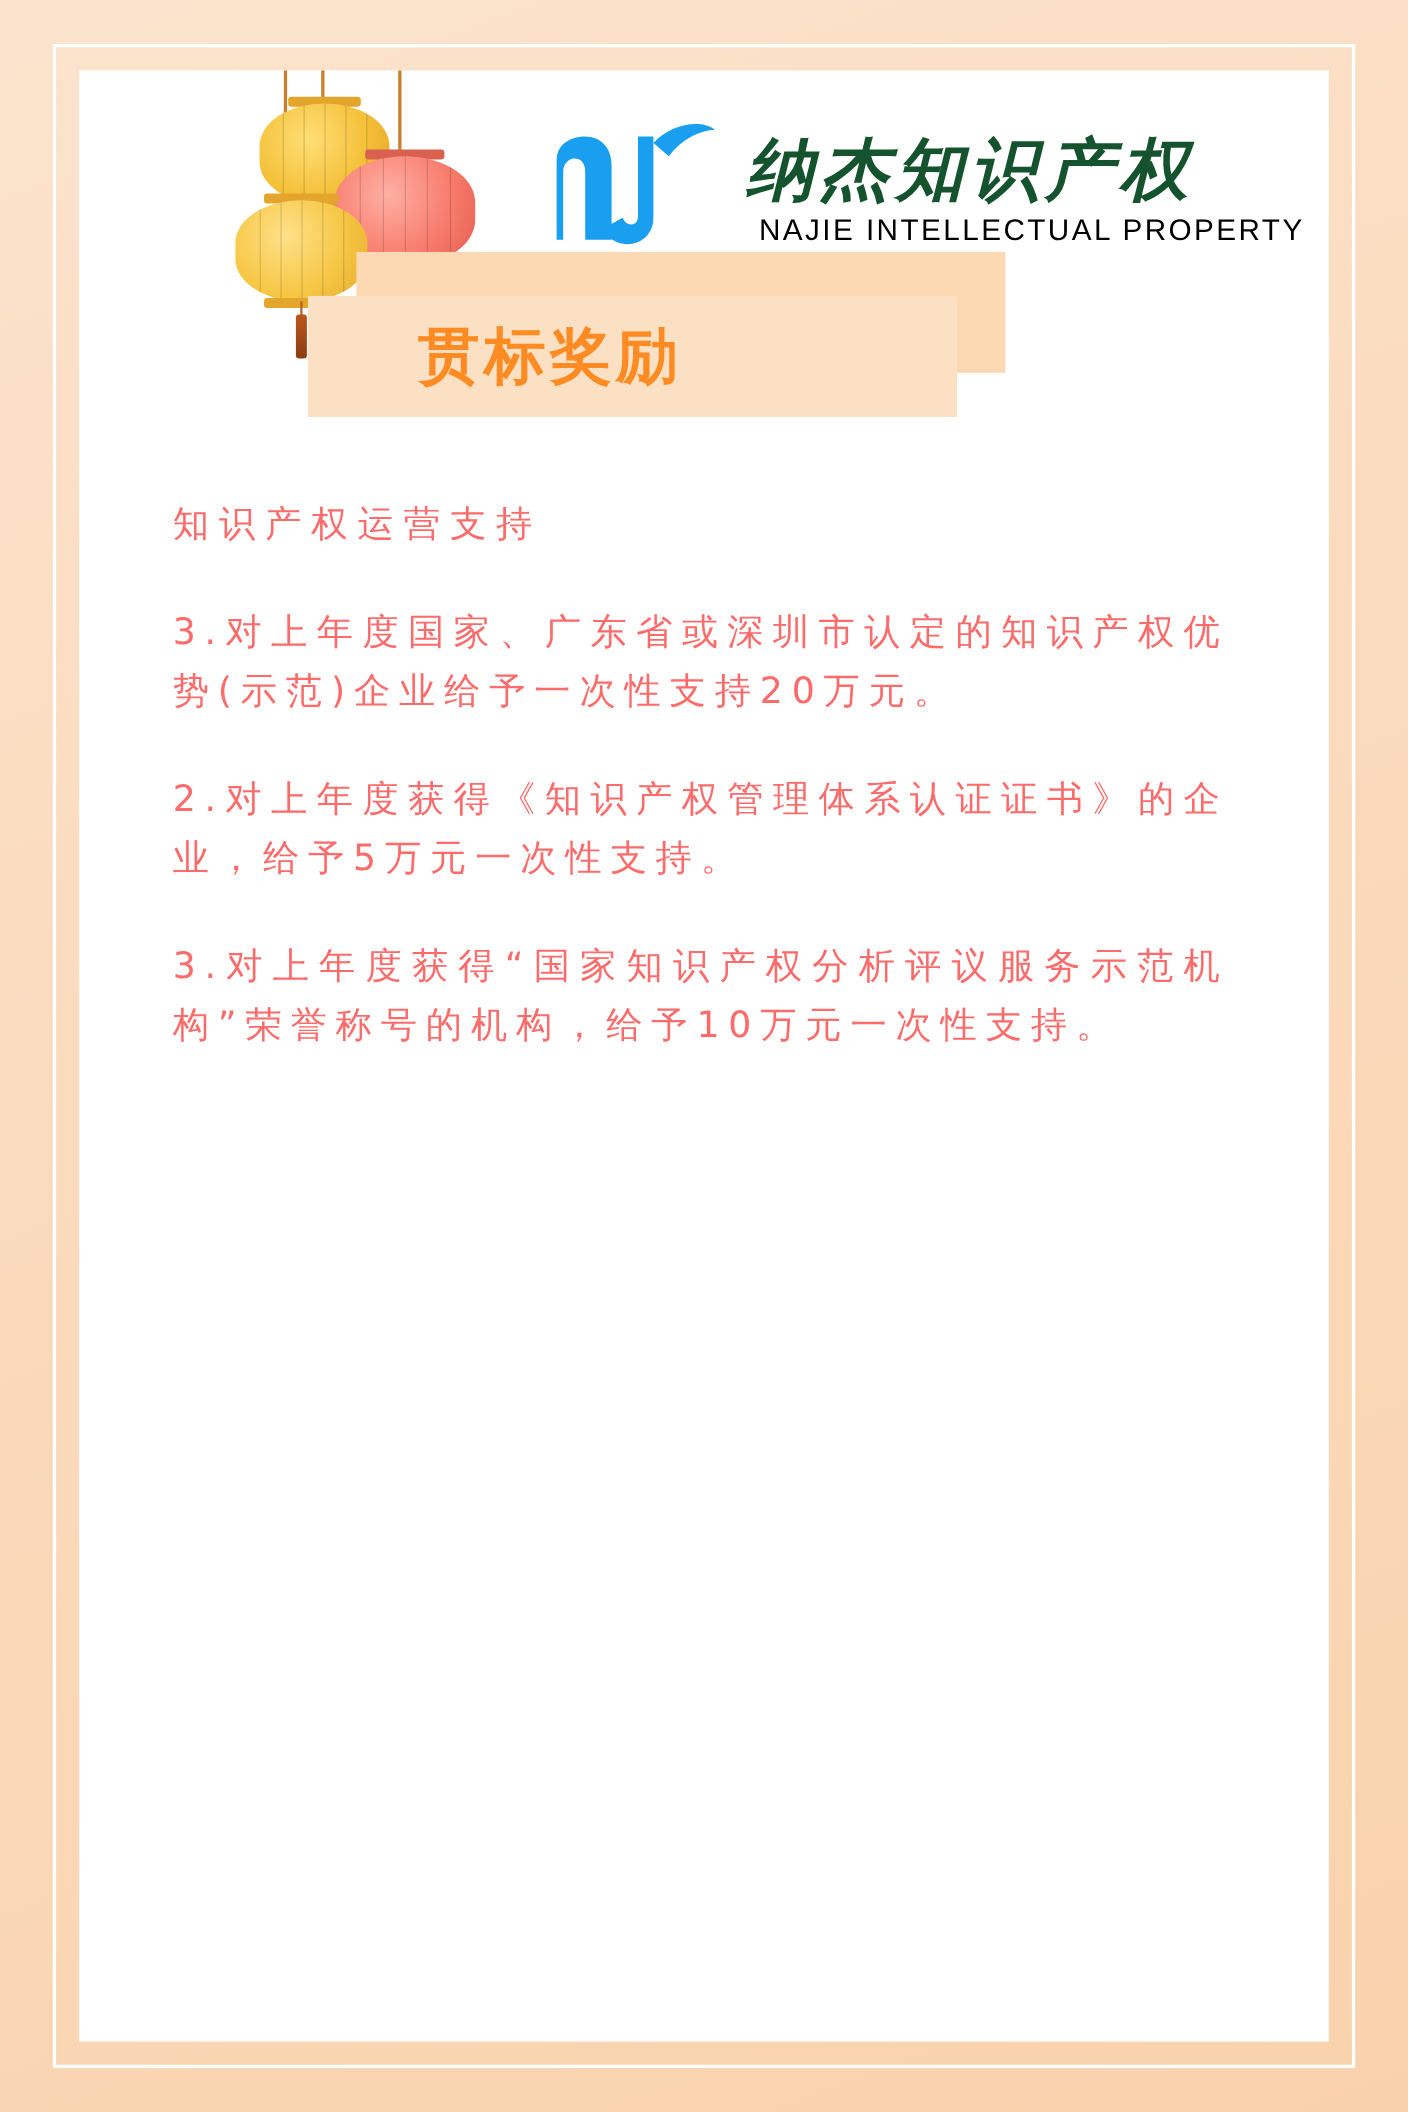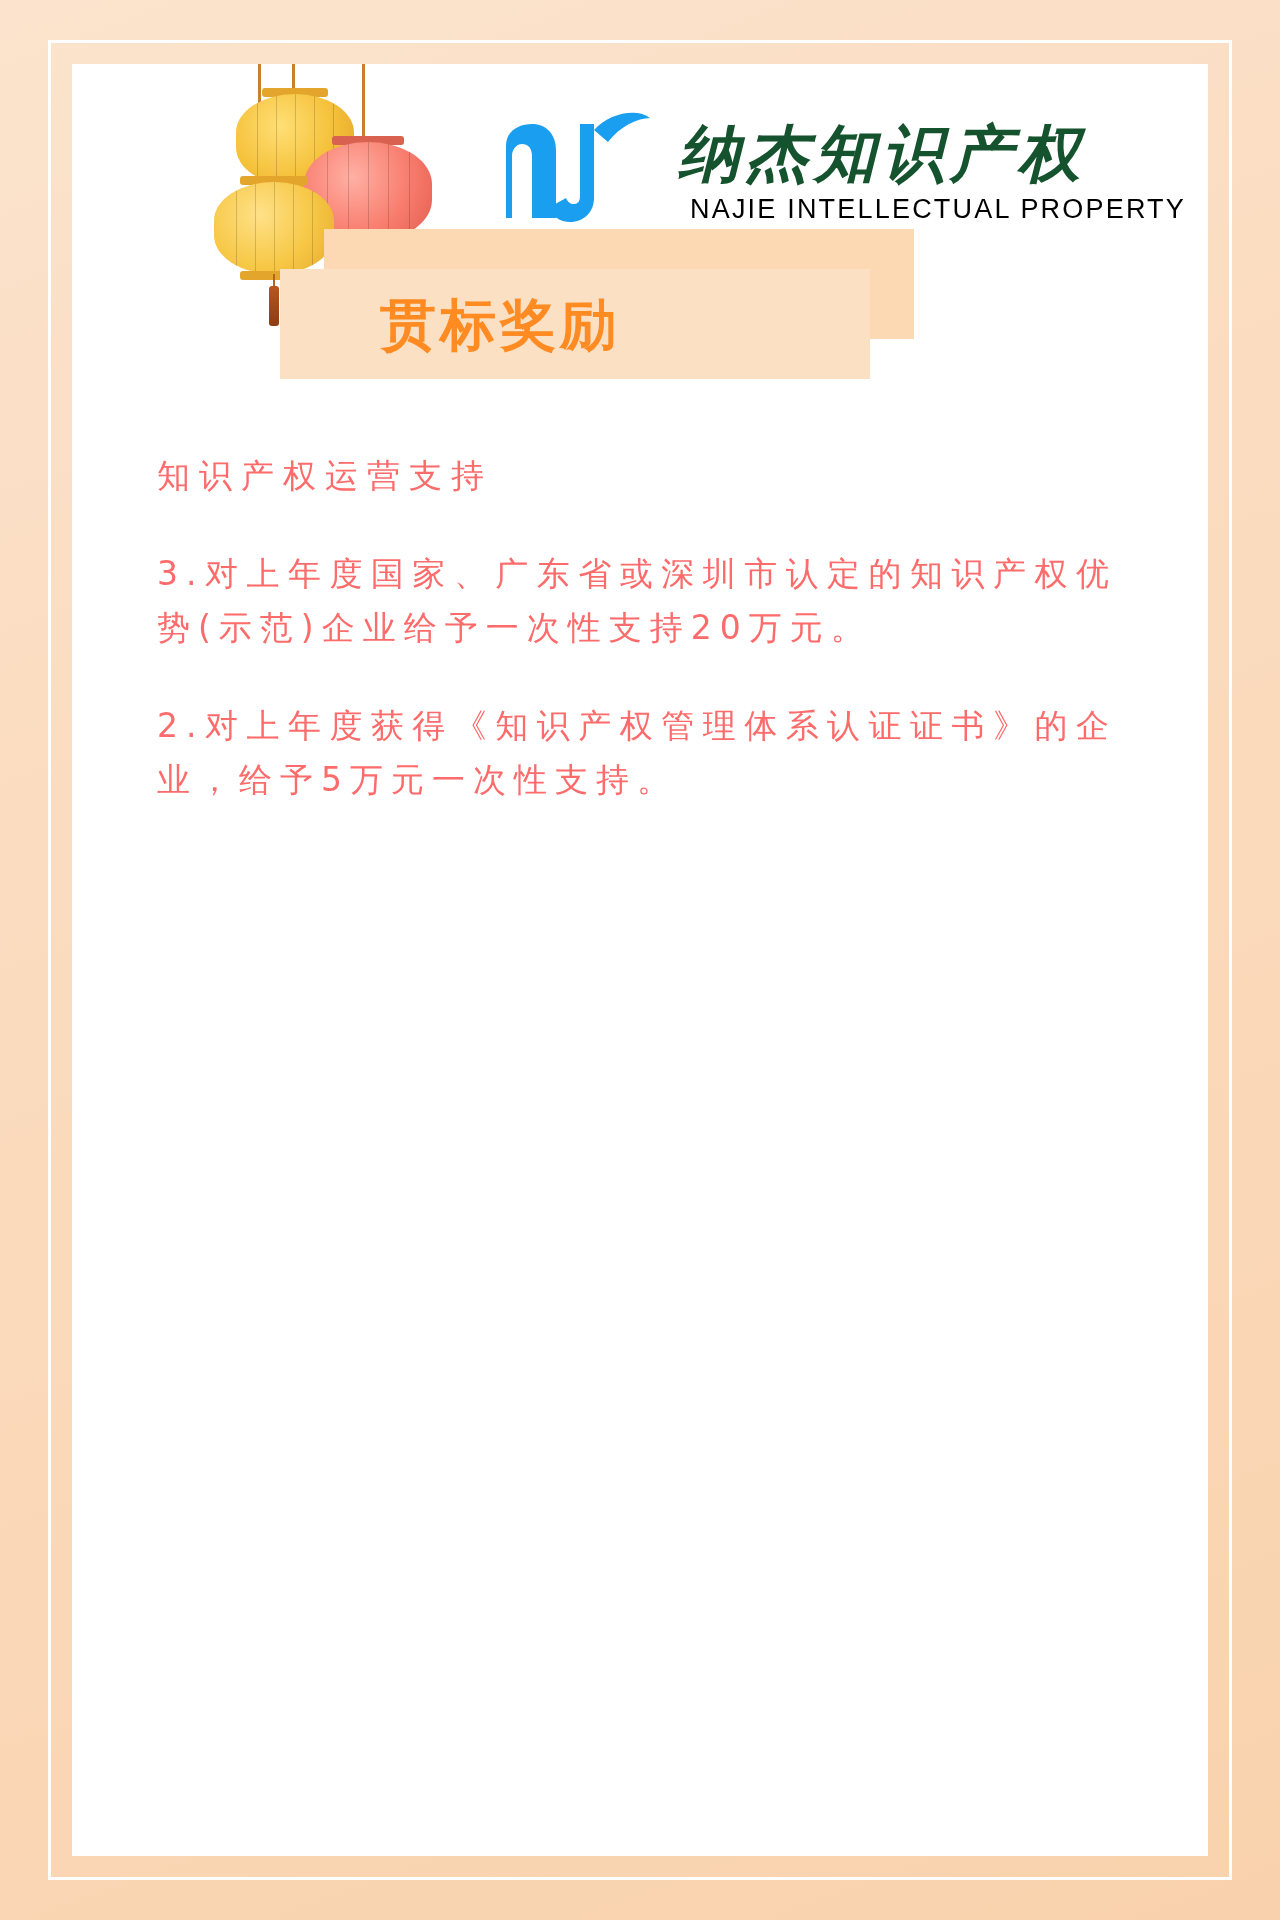--- a/index.html
+++ b/index.html
@@ -259,16 +259,17 @@
     </div>
 
     <div class="title-band"></div>
     <div class="title-band2"></div>
     <div class="title-text">贯标奖励</div>
 
     <div class="body-copy">
       <p class="para">知识产权运营支持</p>
       <p class="para tight">3.对上年度国家、广东省或深圳市认定的知识产权优势(示范)企业给予一次性支持20万元。</p>
       <p class="para tight">2.对上年度获得《知识产权管理体系认证证书》的企业，给予5万元一次性支持。</p>
+      <p class="para tight">3.对上年度获得“国家知识产权分析评议服务示范机构”荣誉称号的机构，给予10万元一次性支持。</p>
     </div>
 
   </div>
 </div>
 
 </body></html>

